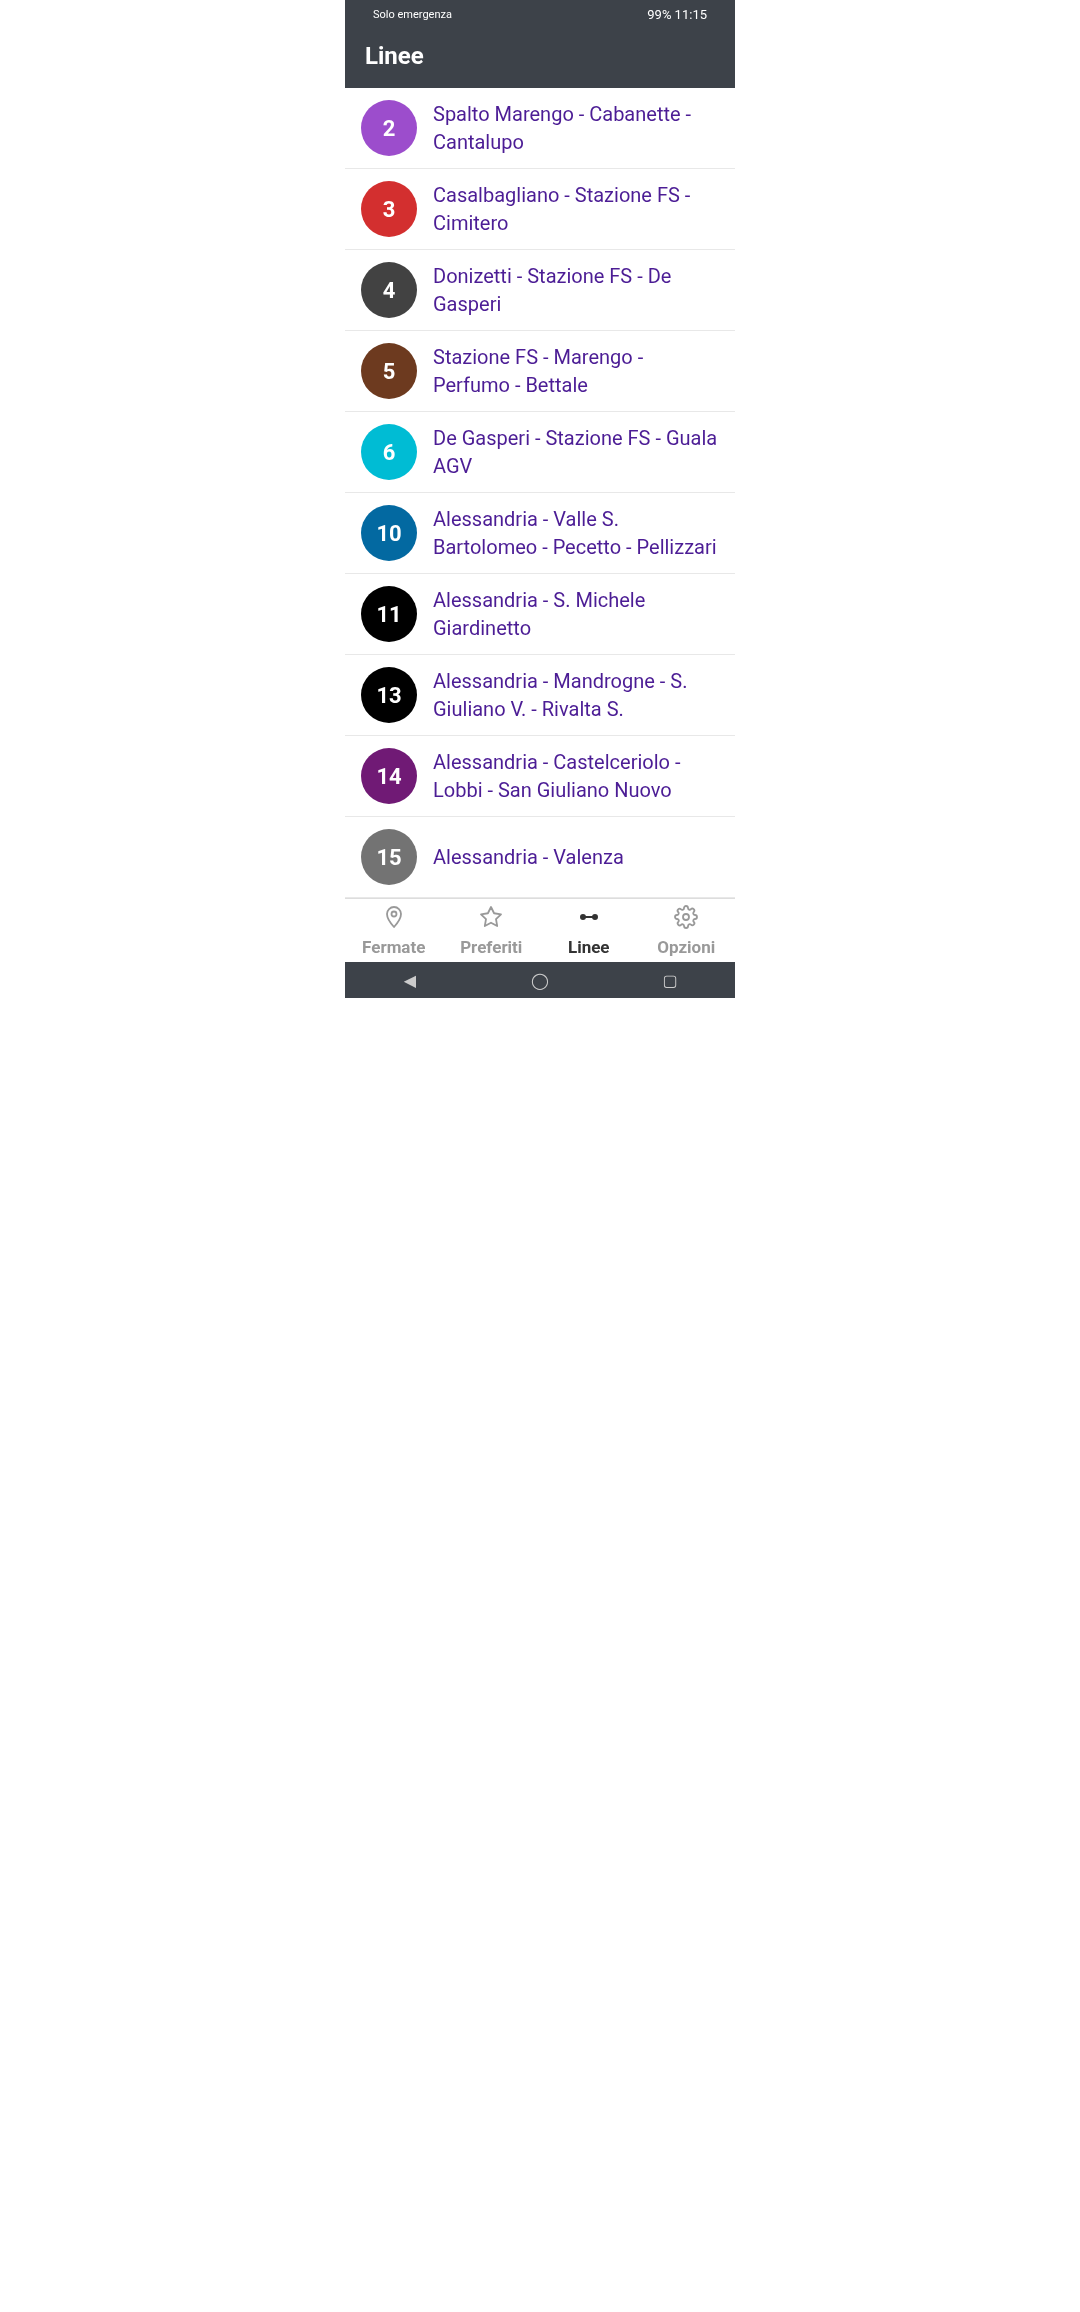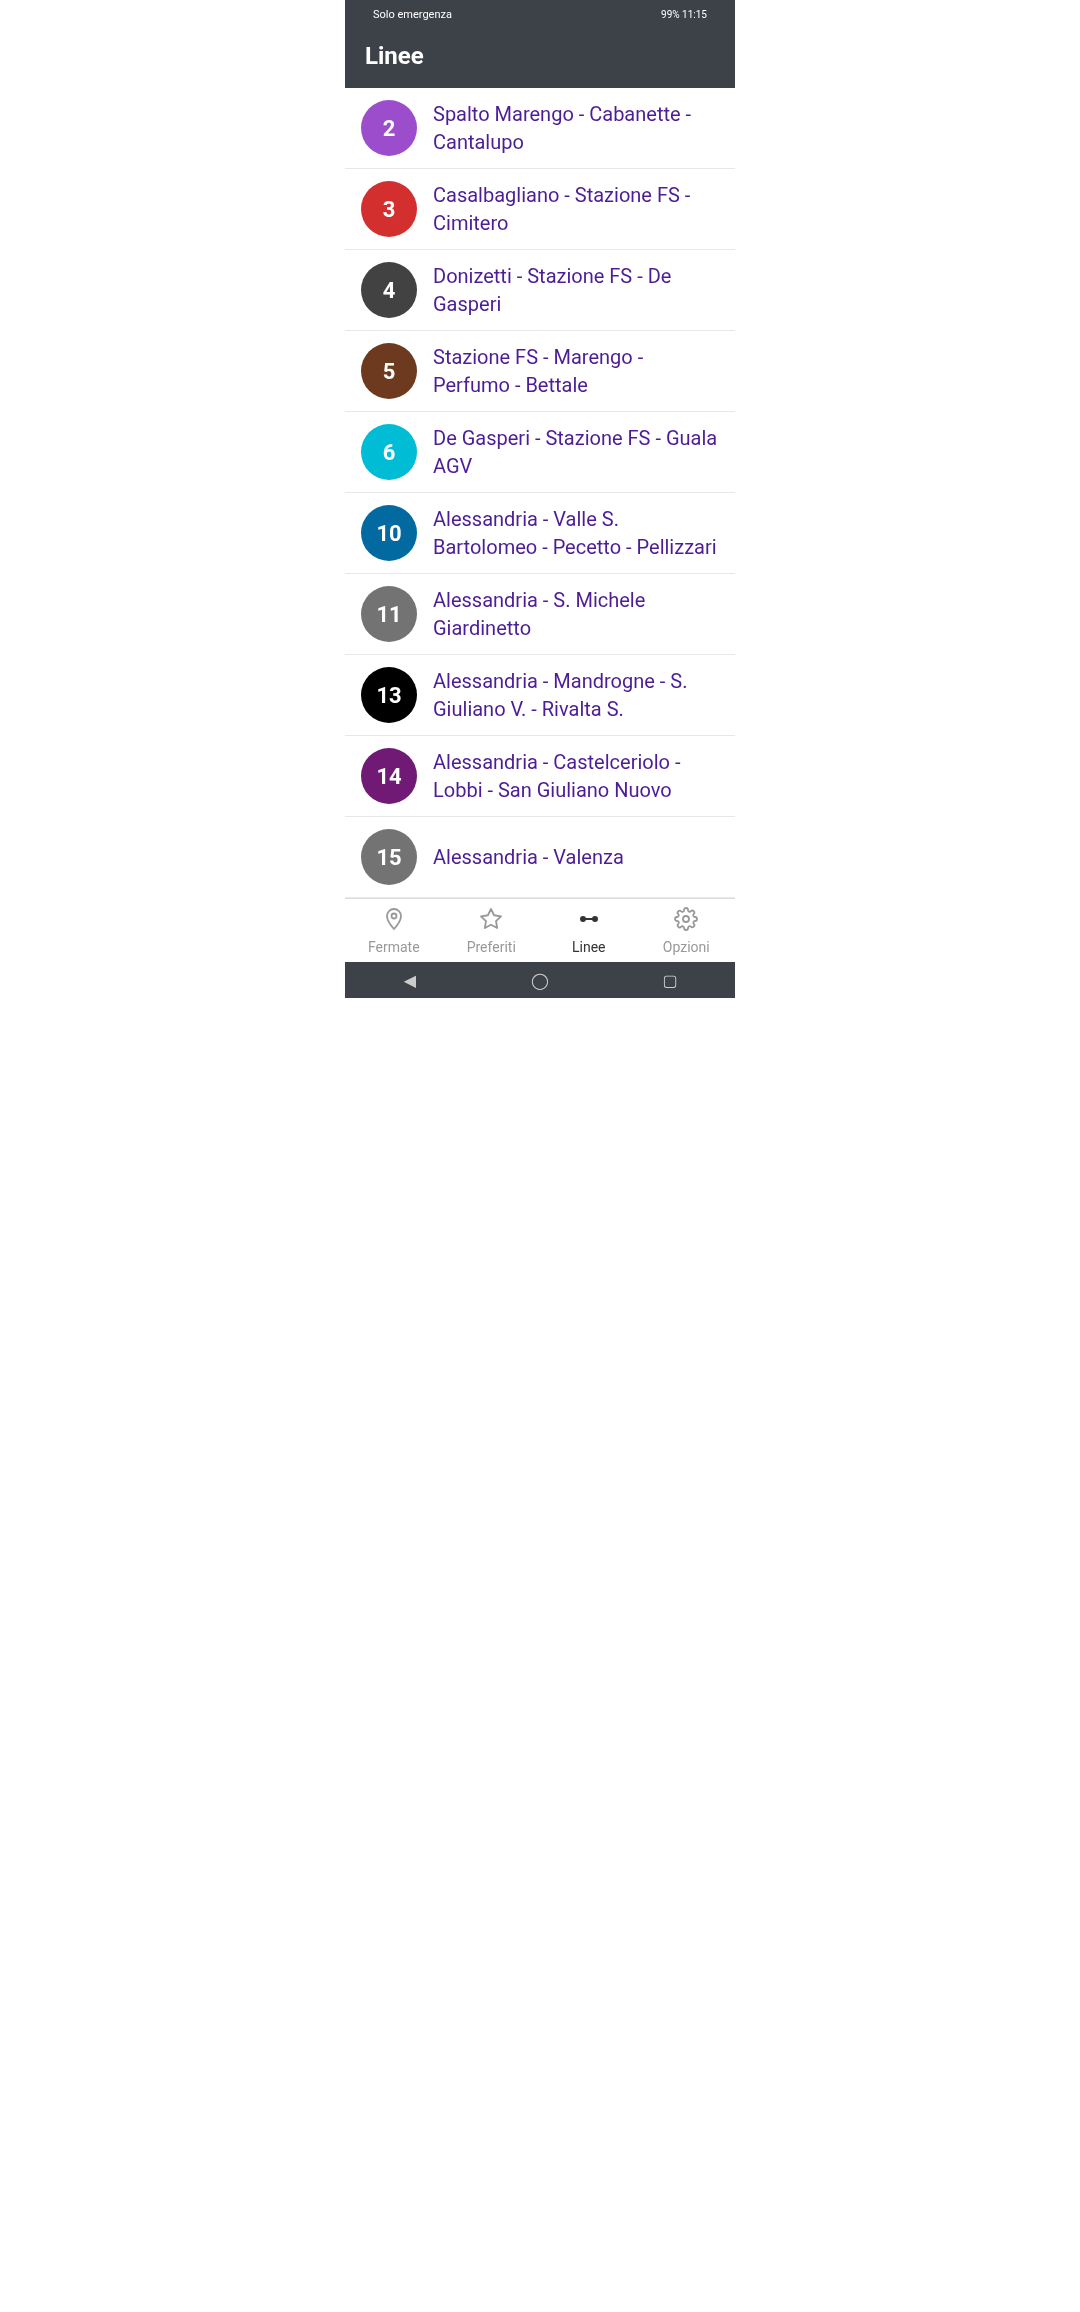--- a/index.html
+++ b/index.html
@@ -20,21 +20,21 @@
       color: #fff;
       display: flex;
       justify-content: space-between;
       align-items: center;
       padding: 6px 28px;
       font-size: 11px;
       height: 28px;
     }
 
     .status-left { font-size: 11px; }
-    .status-right { font-size: 10px; display: flex; align-items: center; gap: 4px; }
+    .status-right { font-size: 13px; display: flex; align-items: center; gap: 4px; }
 
     .app-header {
       background: #3d4249;
       padding: 14px 20px 18px 20px;
     }
 
     .app-header h1 {
       color: #fff;
       font-size: 24px;
       font-weight: bold;
@@ -96,21 +96,22 @@
     .nav-item.active {
       color: #333;
     }
 
     .nav-icon {
       font-size: 22px;
       line-height: 1;
     }
 
     .nav-label {
-      font-size: 14px;
+      font-size: 17px;
+      font-weight: bold;
     }
 
     .system-nav {
       background: #3d4249;
       height: 36px;
       display: flex;
       align-items: center;
       justify-content: space-around;
     }
 
@@ -159,21 +160,21 @@
     </div>
     <div class="line-item">
       <div class="line-badge" style="background-color: rgb(0, 188, 212);">6</div>
       <div class="line-name">De Gasperi - Stazione FS - Guala AGV</div>
     </div>
     <div class="line-item">
       <div class="line-badge" style="background-color: #0369a1;">10</div>
       <div class="line-name">Alessandria - Valle S. Bartolomeo - Pecetto - Pellizzari</div>
     </div>
     <div class="line-item">
-      <div class="line-badge" style="background-color: #737373; text-align: right;">11</div>
+      <div class="line-badge" style="background-color: #000000; text-align: right;">11</div>
       <div class="line-name">Alessandria - S. Michele Giardinetto</div>
     </div>
     <div class="line-item">
       <div class="line-badge" style="background-color: #000000;">13</div>
       <div class="line-name">Alessandria - Mandrogne - S. Giuliano V. - Rivalta S.</div>
     </div>
     <div class="line-item">
       <div class="line-badge" style="background-color: #701a75;">14</div>
       <div class="line-name">Alessandria - Castelceriolo - Lobbi - San Giuliano Nuovo</div>
     </div>

